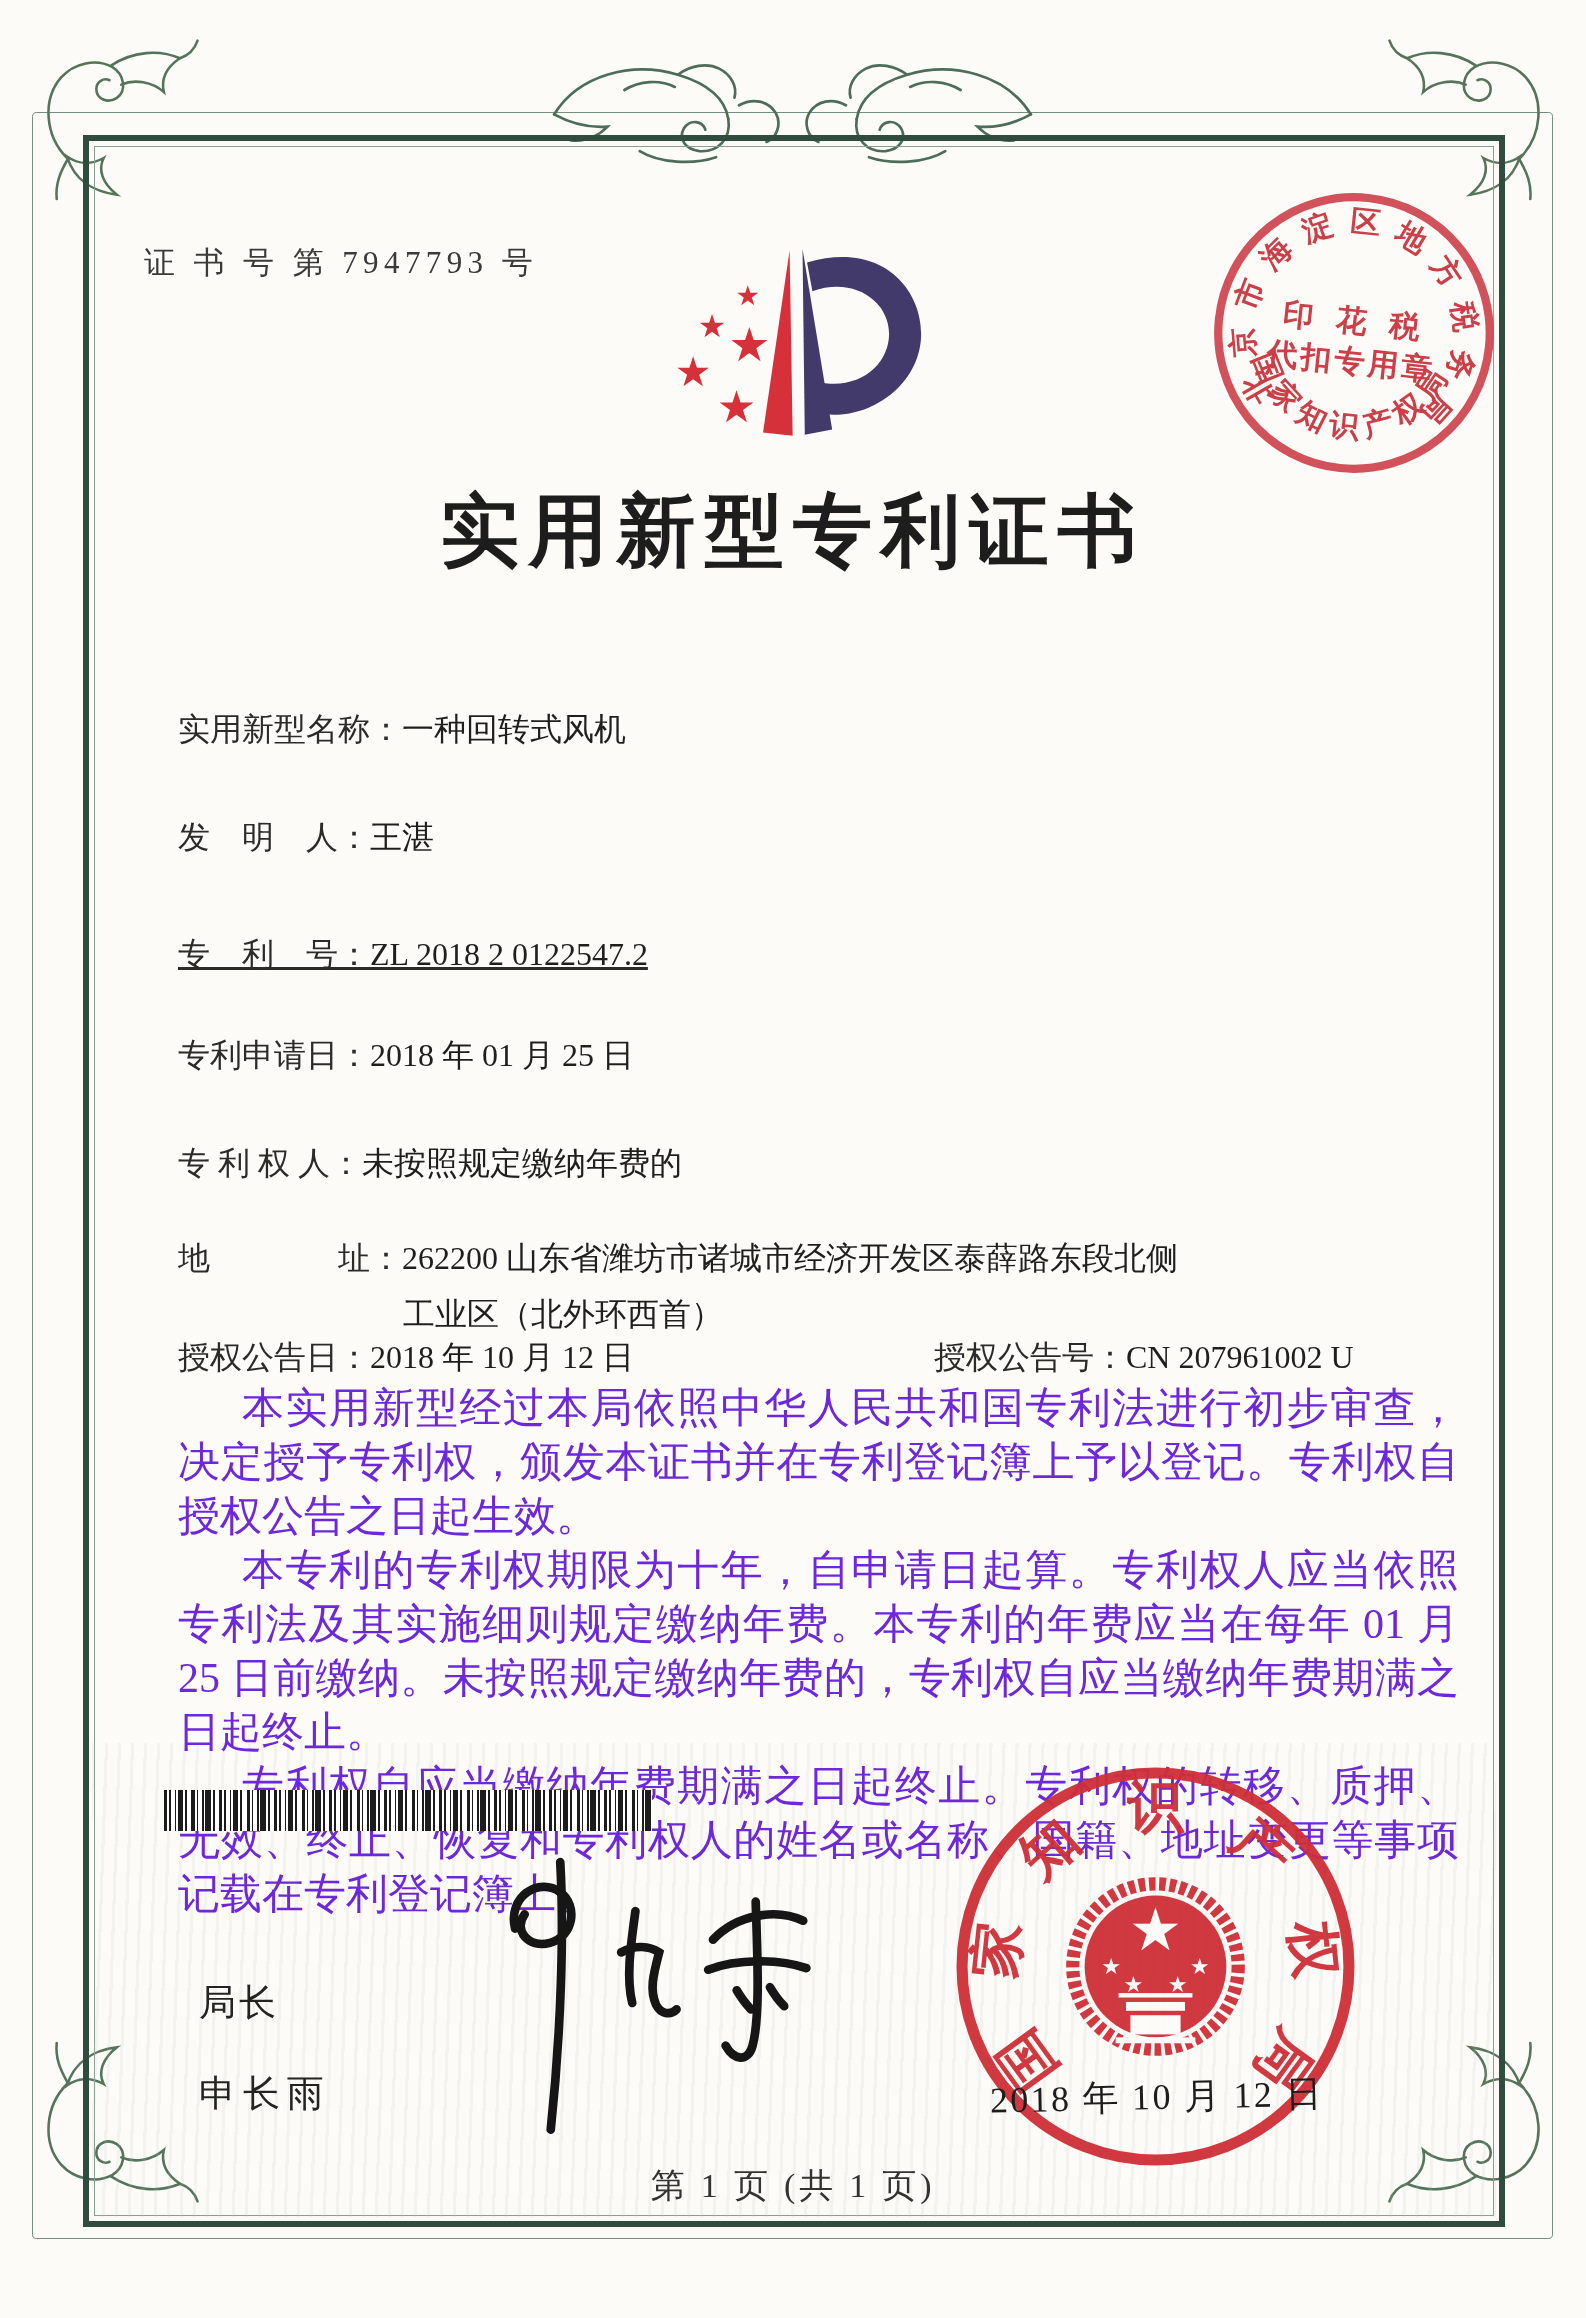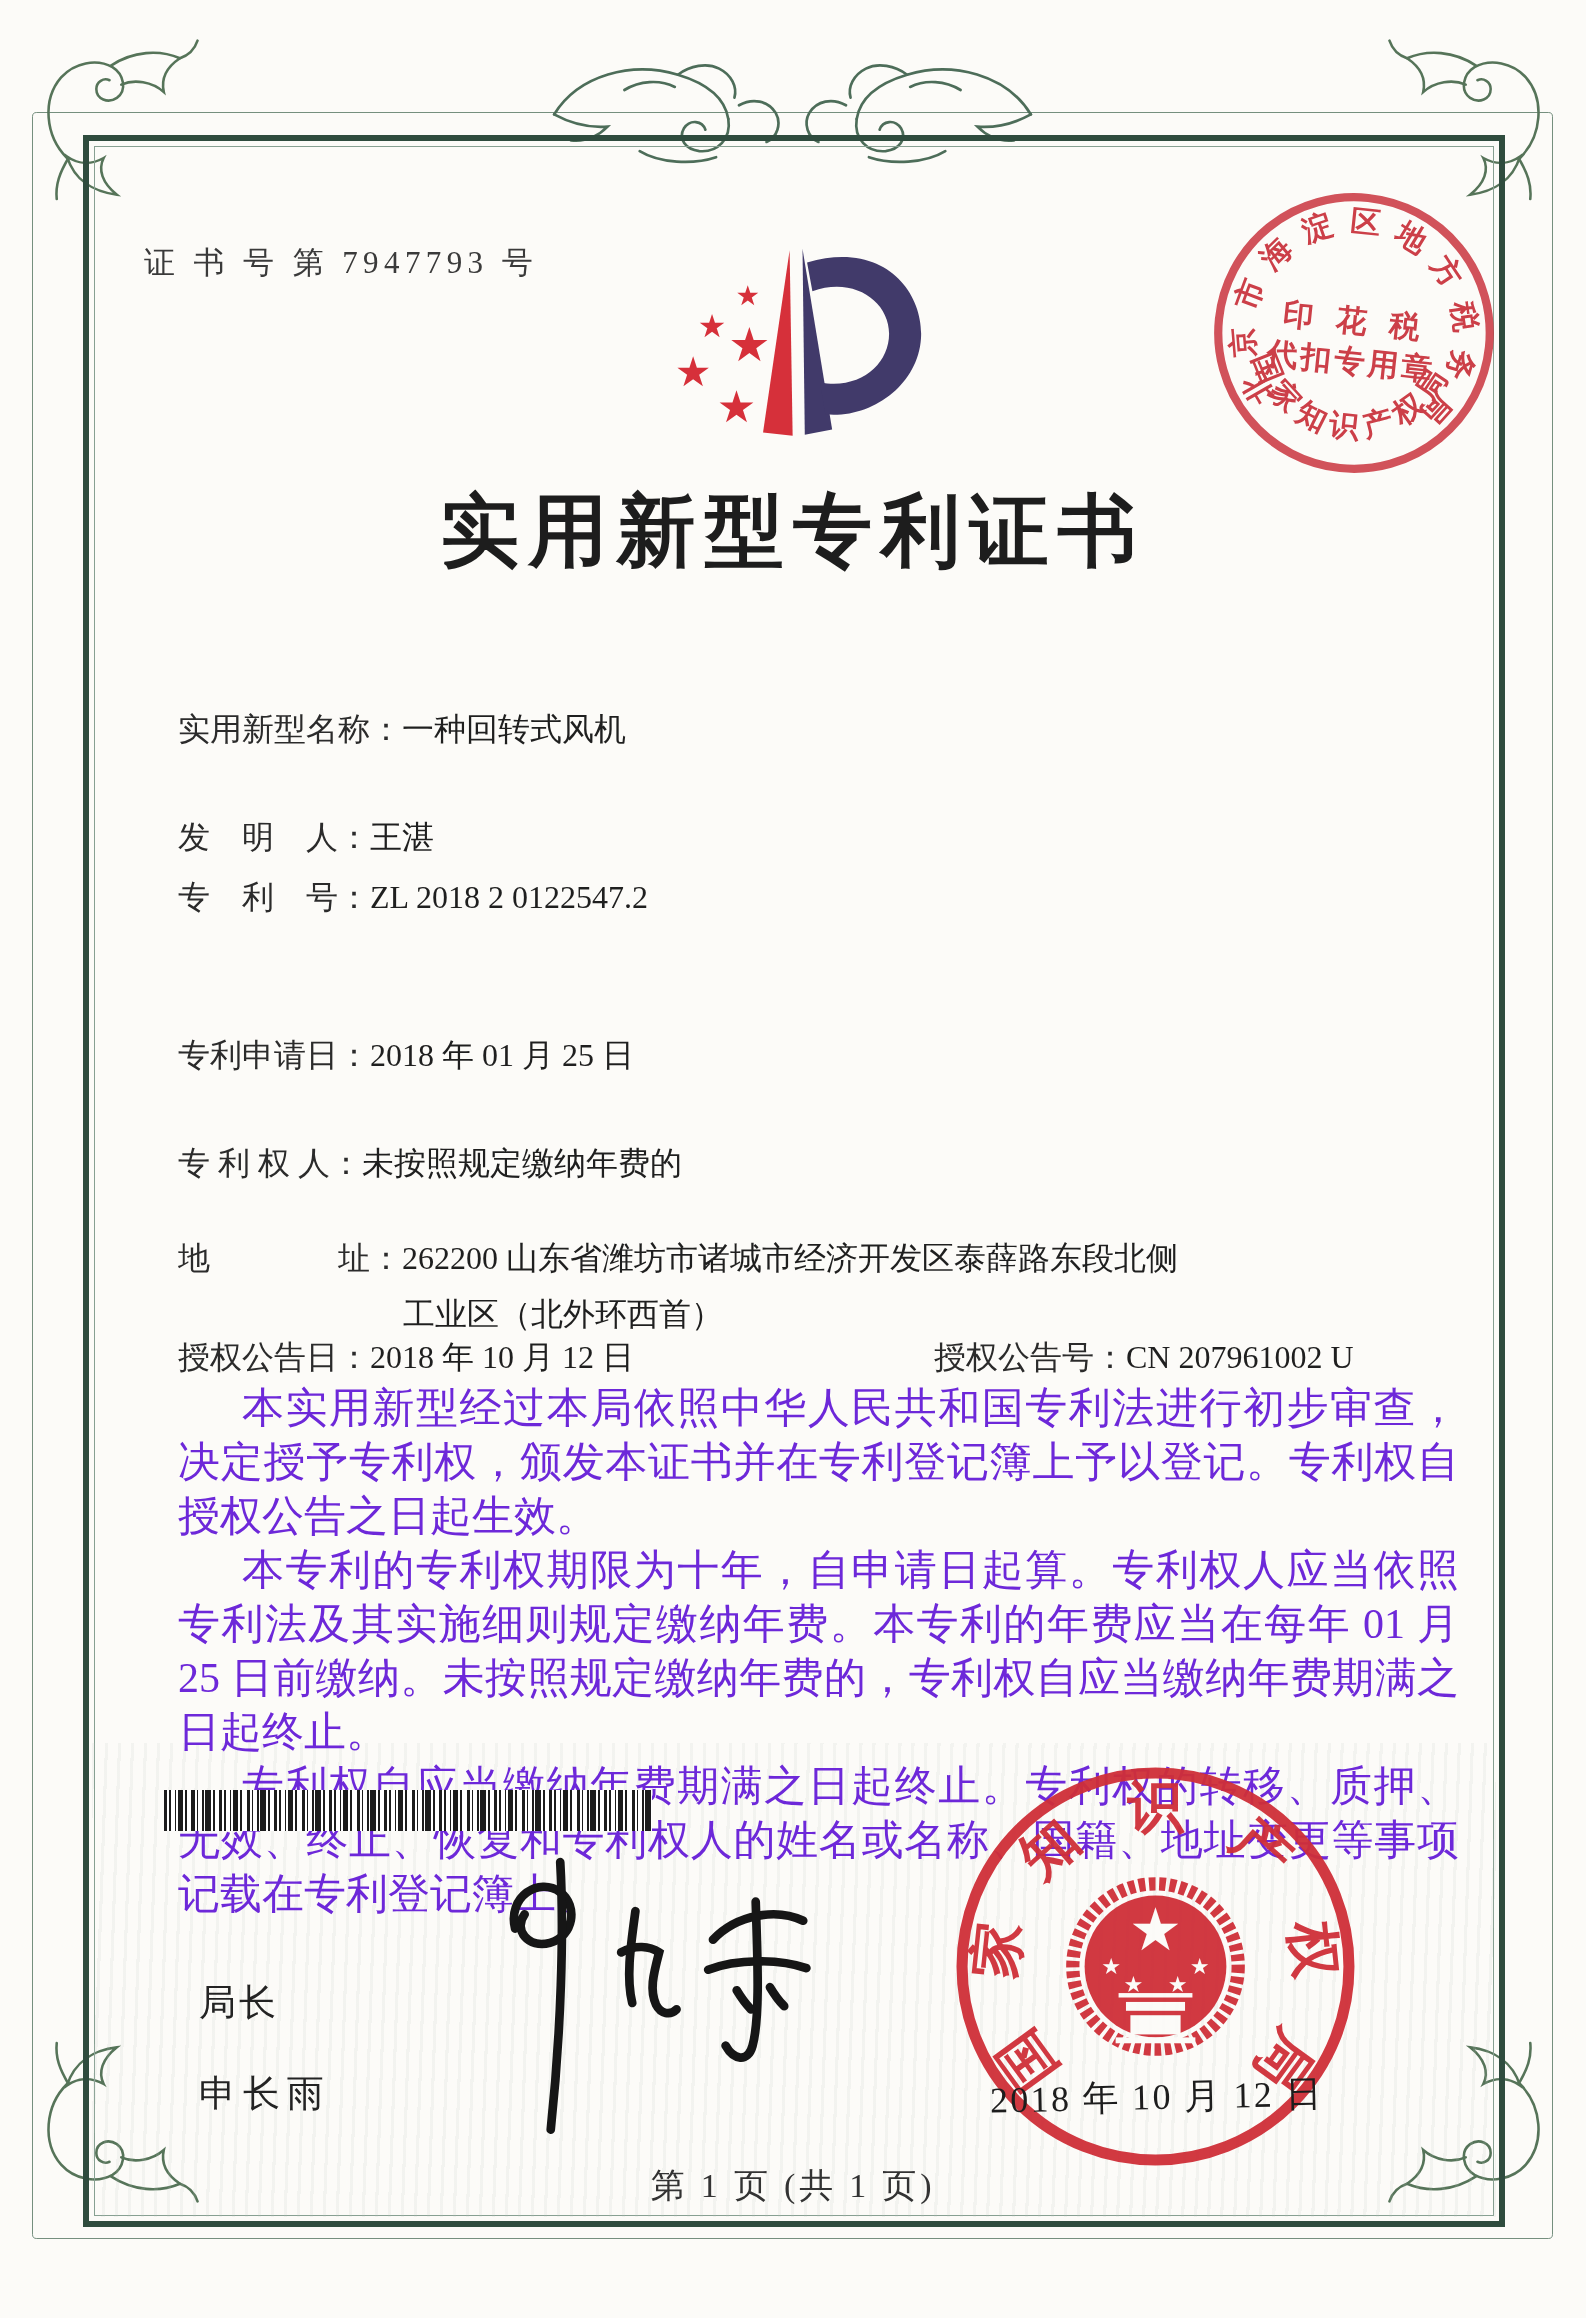--- a/index.html
+++ b/index.html
@@ -178,21 +178,21 @@
     </svg>
 
   <div class="abs row" style="top:708px;">
     <span class="lab">实用新型名称：</span><span class="val">一种回转式风机</span>
   </div>
 
   <div class="abs title">实用新型专利证书</div>
   <div class="abs row" style="top:816px;">
     <span class="lab">发　明　人：</span><span class="val">王湛</span>
   </div>
-  <div class="abs row" style="top:876px;">
+  <div class="abs row" style="top:933px;text-decoration:underline;">
     <span class="lab">专　利　号：</span><span class="val">ZL 2018 2 0122547.2</span>
   </div>
   <div class="abs row" style="top:1034px;">
     <span class="lab">专利申请日：</span><span class="val">2018 年 01 月 25 日</span>
   </div>
   <div class="abs row" style="top:1142px;">
     <span class="lab">专 利 权 人：</span><span class="val">未按照规定缴纳年费的</span>
   </div>
   <div class="abs row" style="top:1237px;">
     <span class="lab">地　　　　址：</span><span class="val">262200 山东省潍坊市诸城市经济开发区泰薛路东段北侧</span>

